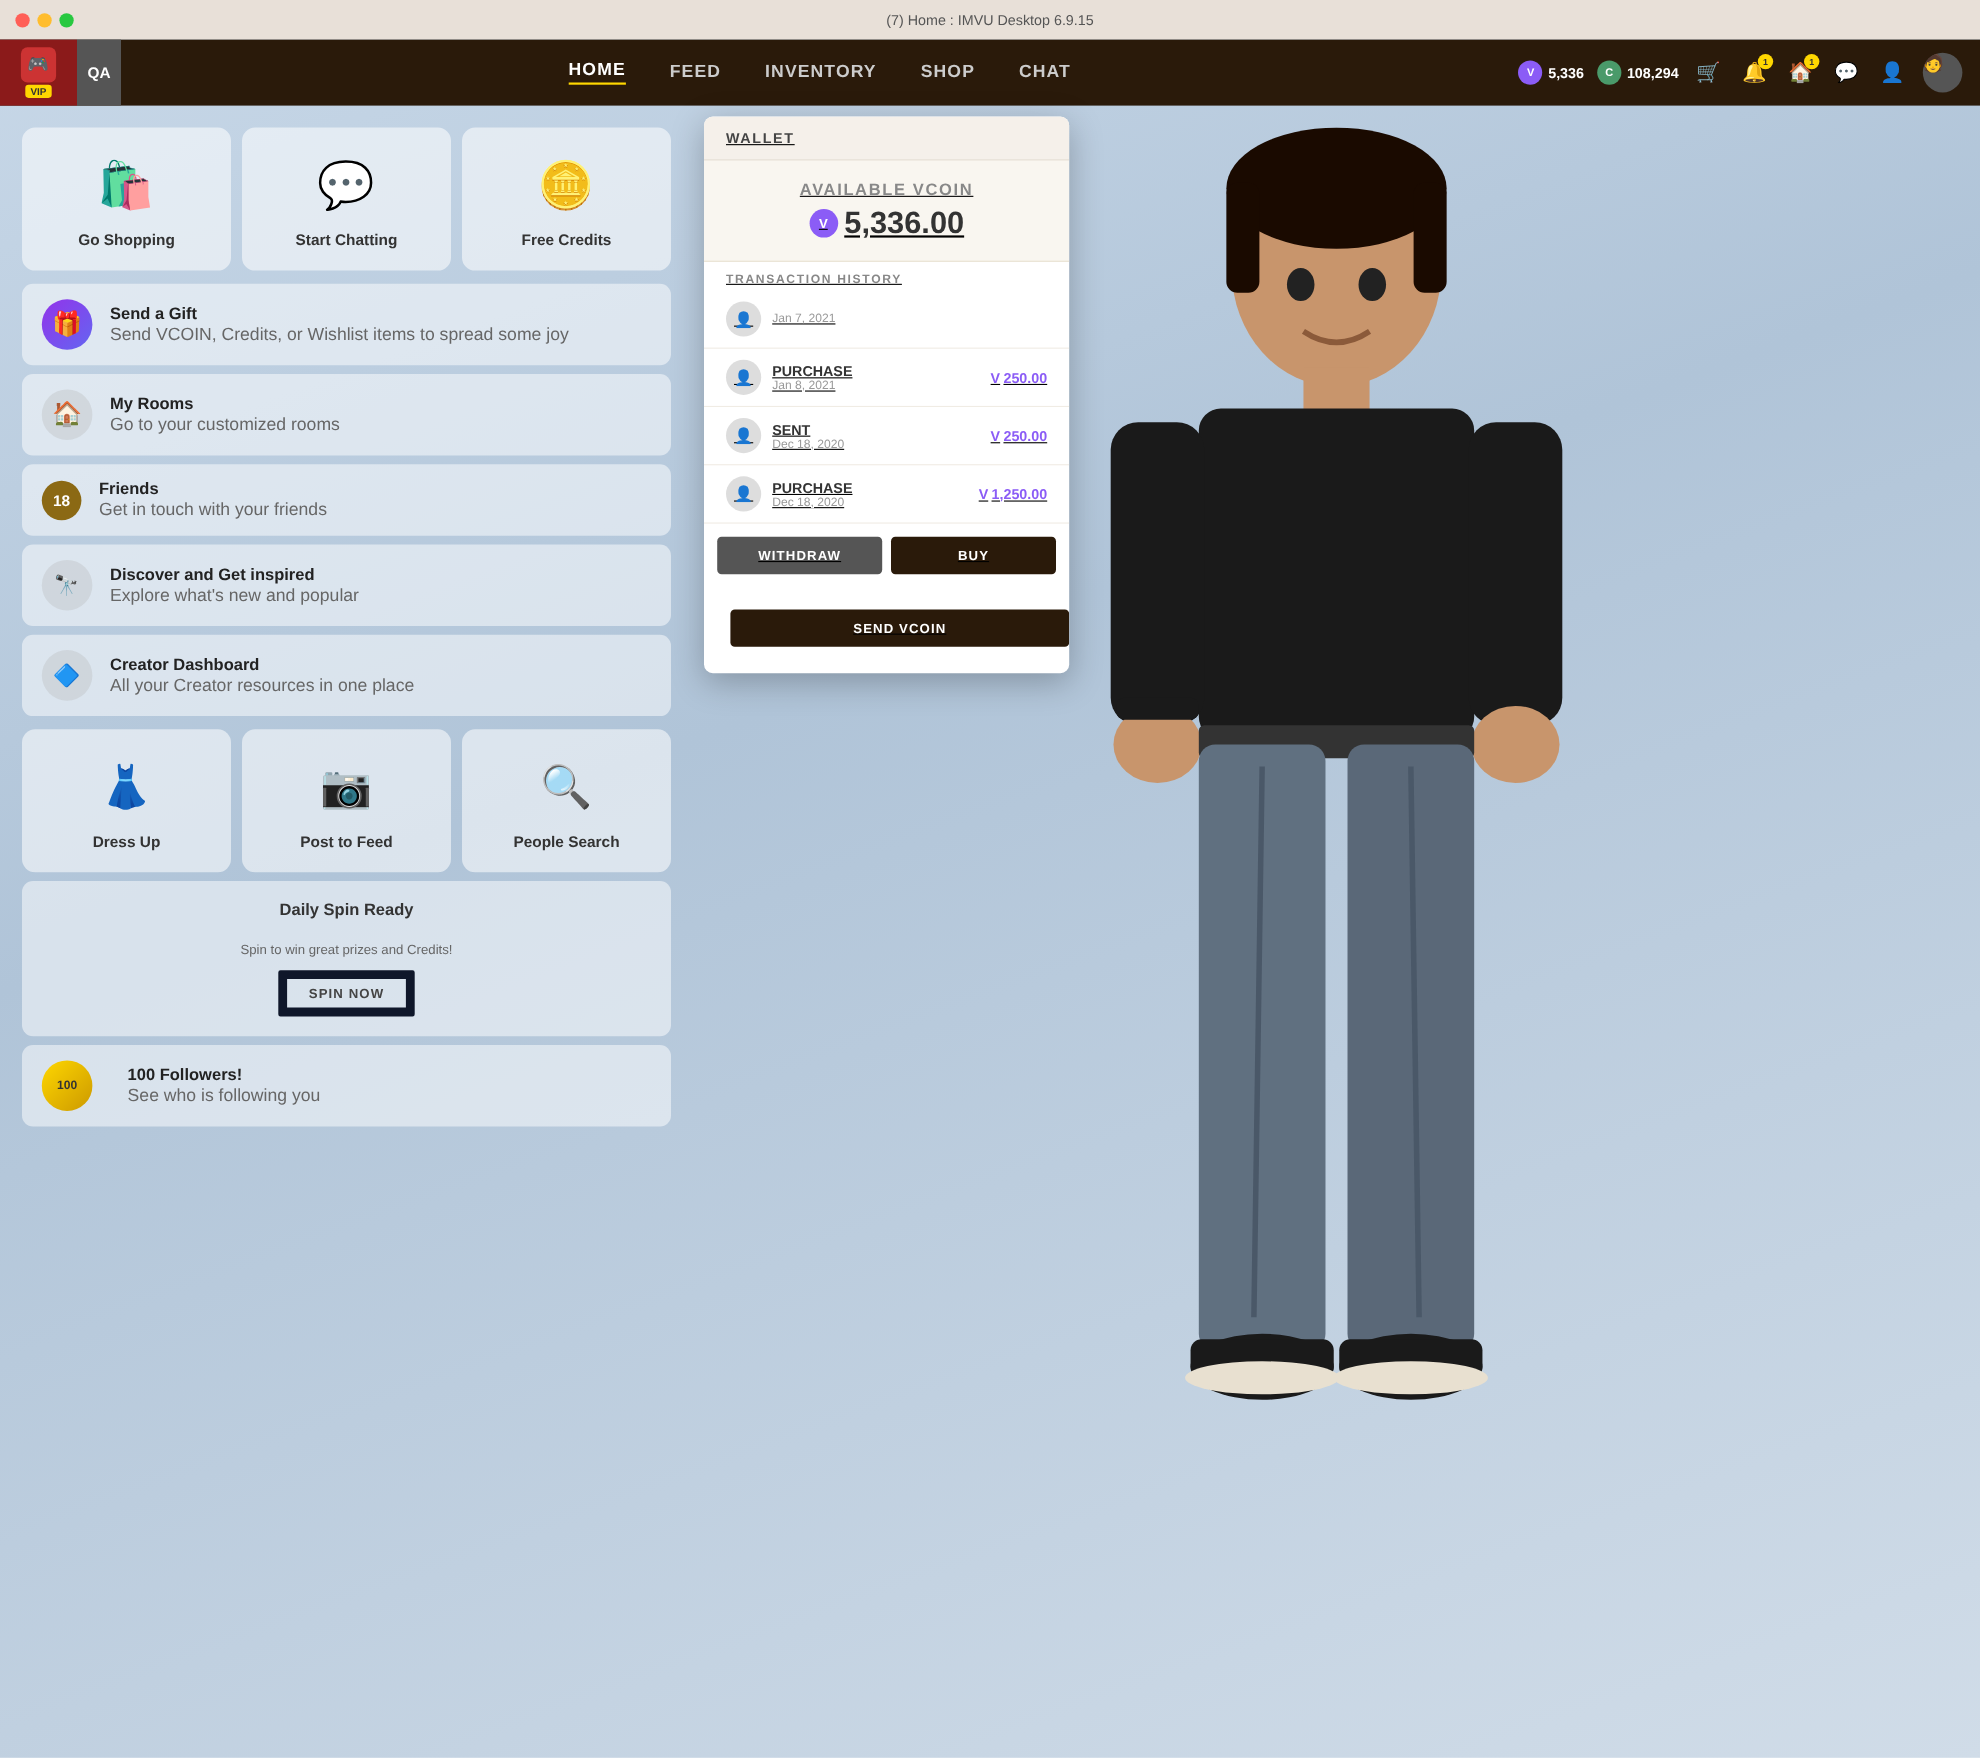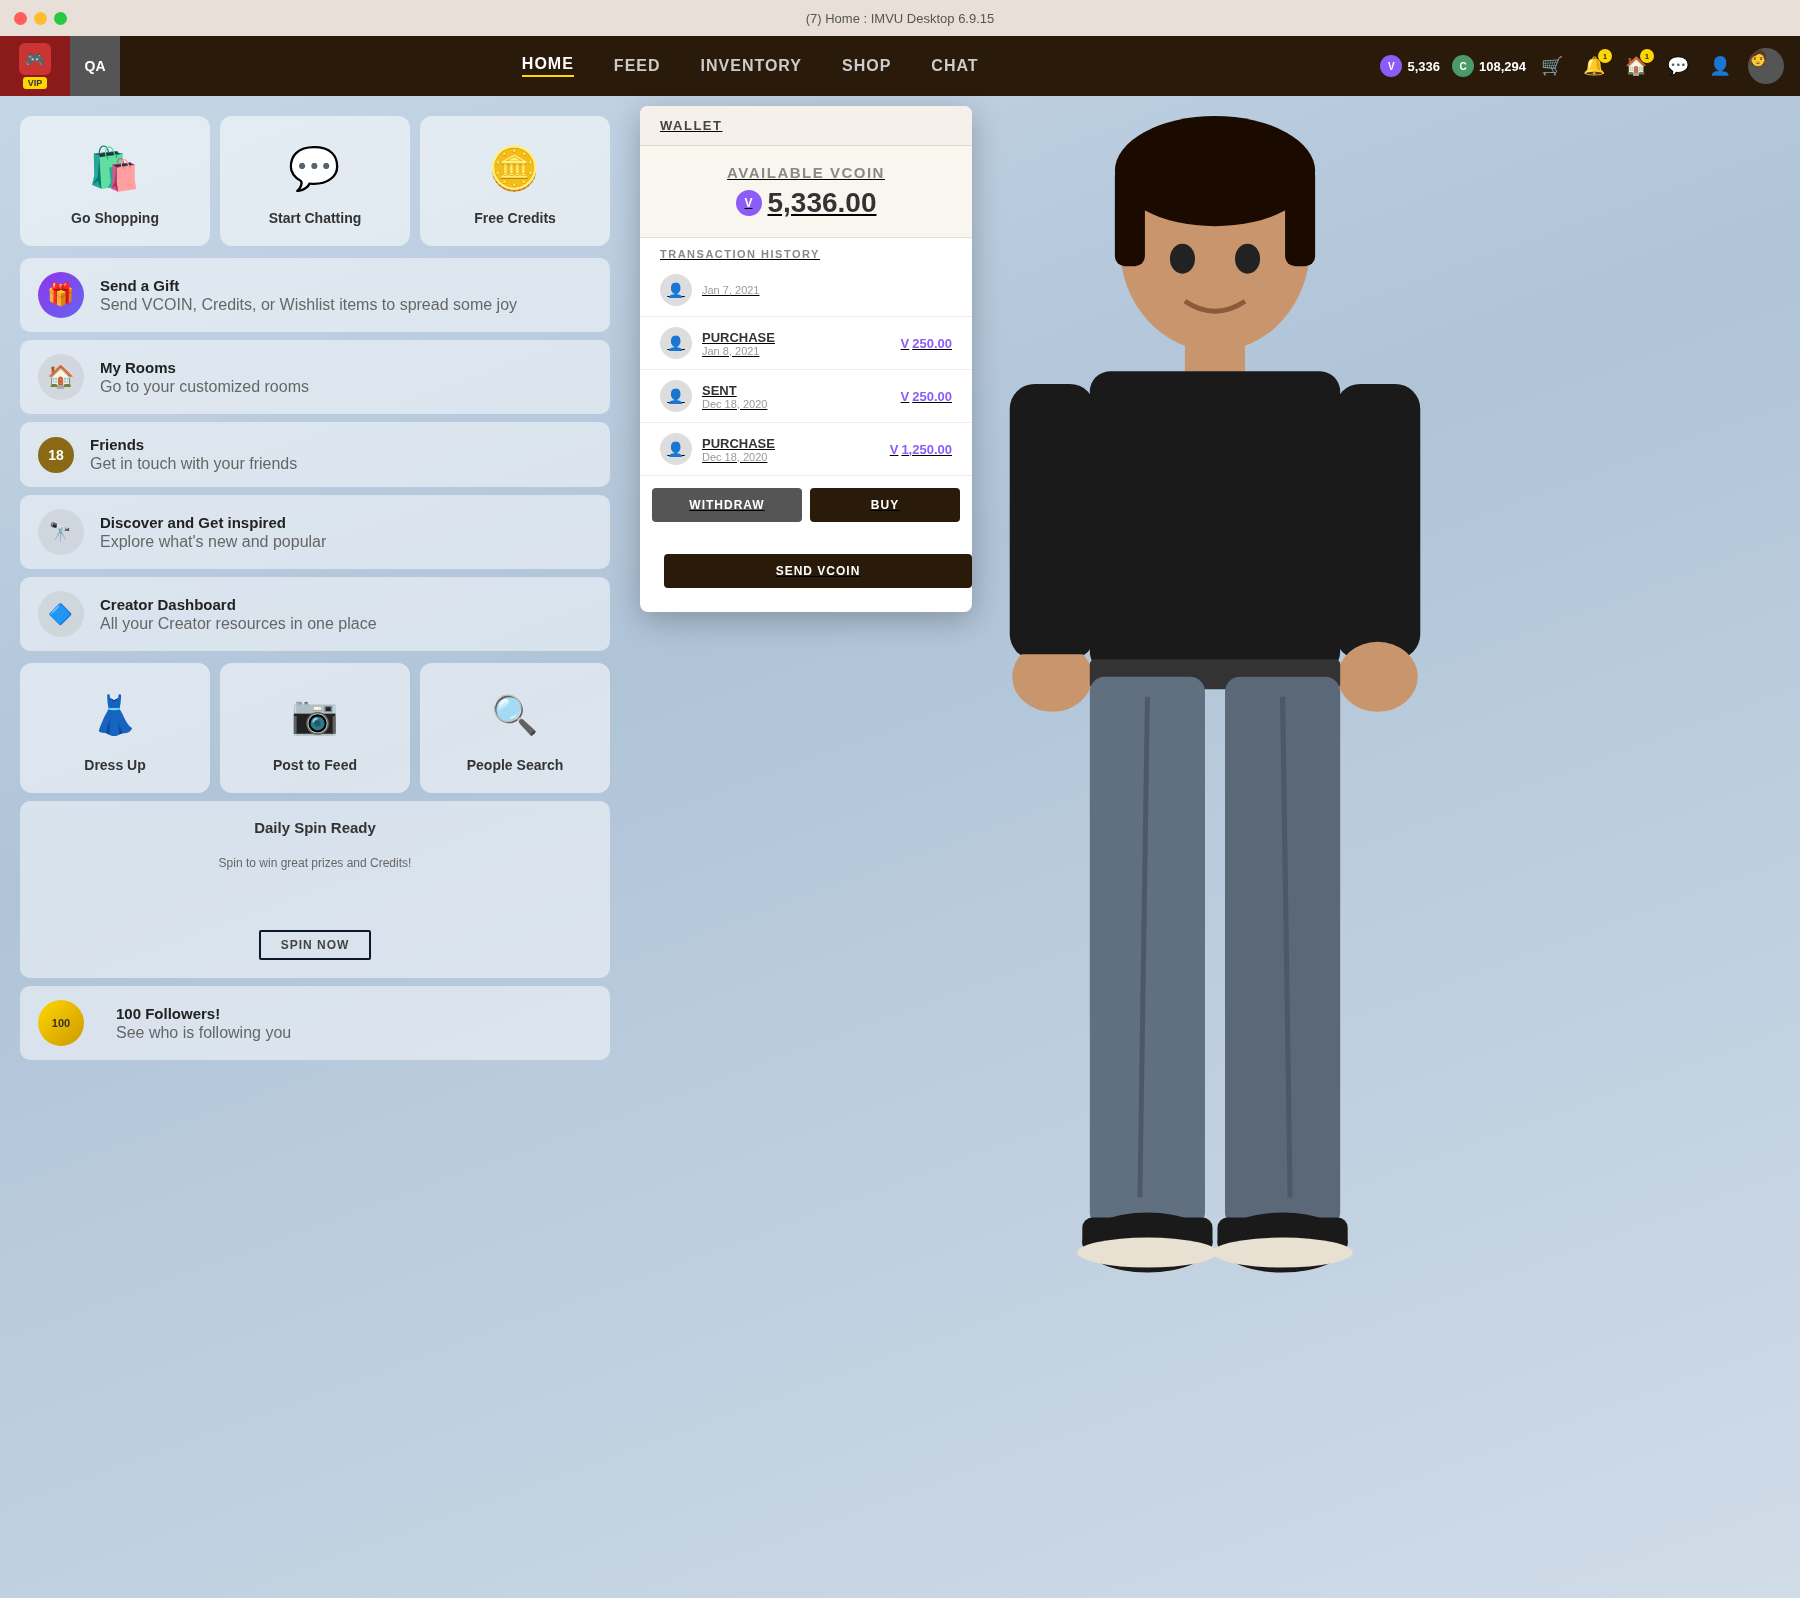--- a/index.html
+++ b/index.html
@@ -79,21 +79,21 @@
     }
     .nav-vip-badge {
       background: #ffd700;
       color: #333;
       font-size: 9px;
       padding: 1px 5px;
       border-radius: 3px;
       font-weight: bold;
     }
     .nav-qa-badge {
-      width: 50px; height: 60px;
+      width: 40px; height: 60px;
       background: #555;
       display: flex;
       align-items: center;
       justify-content: center;
       font-size: 14px;
       font-weight: bold;
       color: white;
       flex-shrink: 0;
     }
     .nav-links {
@@ -320,30 +320,29 @@
       font-weight: 700;
       color: #333;
       margin-bottom: 20px;
     }
     .daily-spin-sub {
       font-size: 12px;
       color: #666;
       margin-bottom: 12px;
     }
     .spin-btn {
-      border: 2px solid #0f172a;
+      border: 8px solid #0f172a;
       background: transparent;
       padding: 6px 20px;
       font-size: 12px;
       font-weight: 700;
       letter-spacing: 1px;
       color: #444;
       cursor: pointer;
       border-radius: 2px;
-      margin-top: 48px;
     }
 
     
     .followers-item {
       background: rgba(255,255,255,0.5);
       border-radius: 10px;
       padding: 14px 18px;
       display: flex;
       align-items: center;
       gap: 32px;

